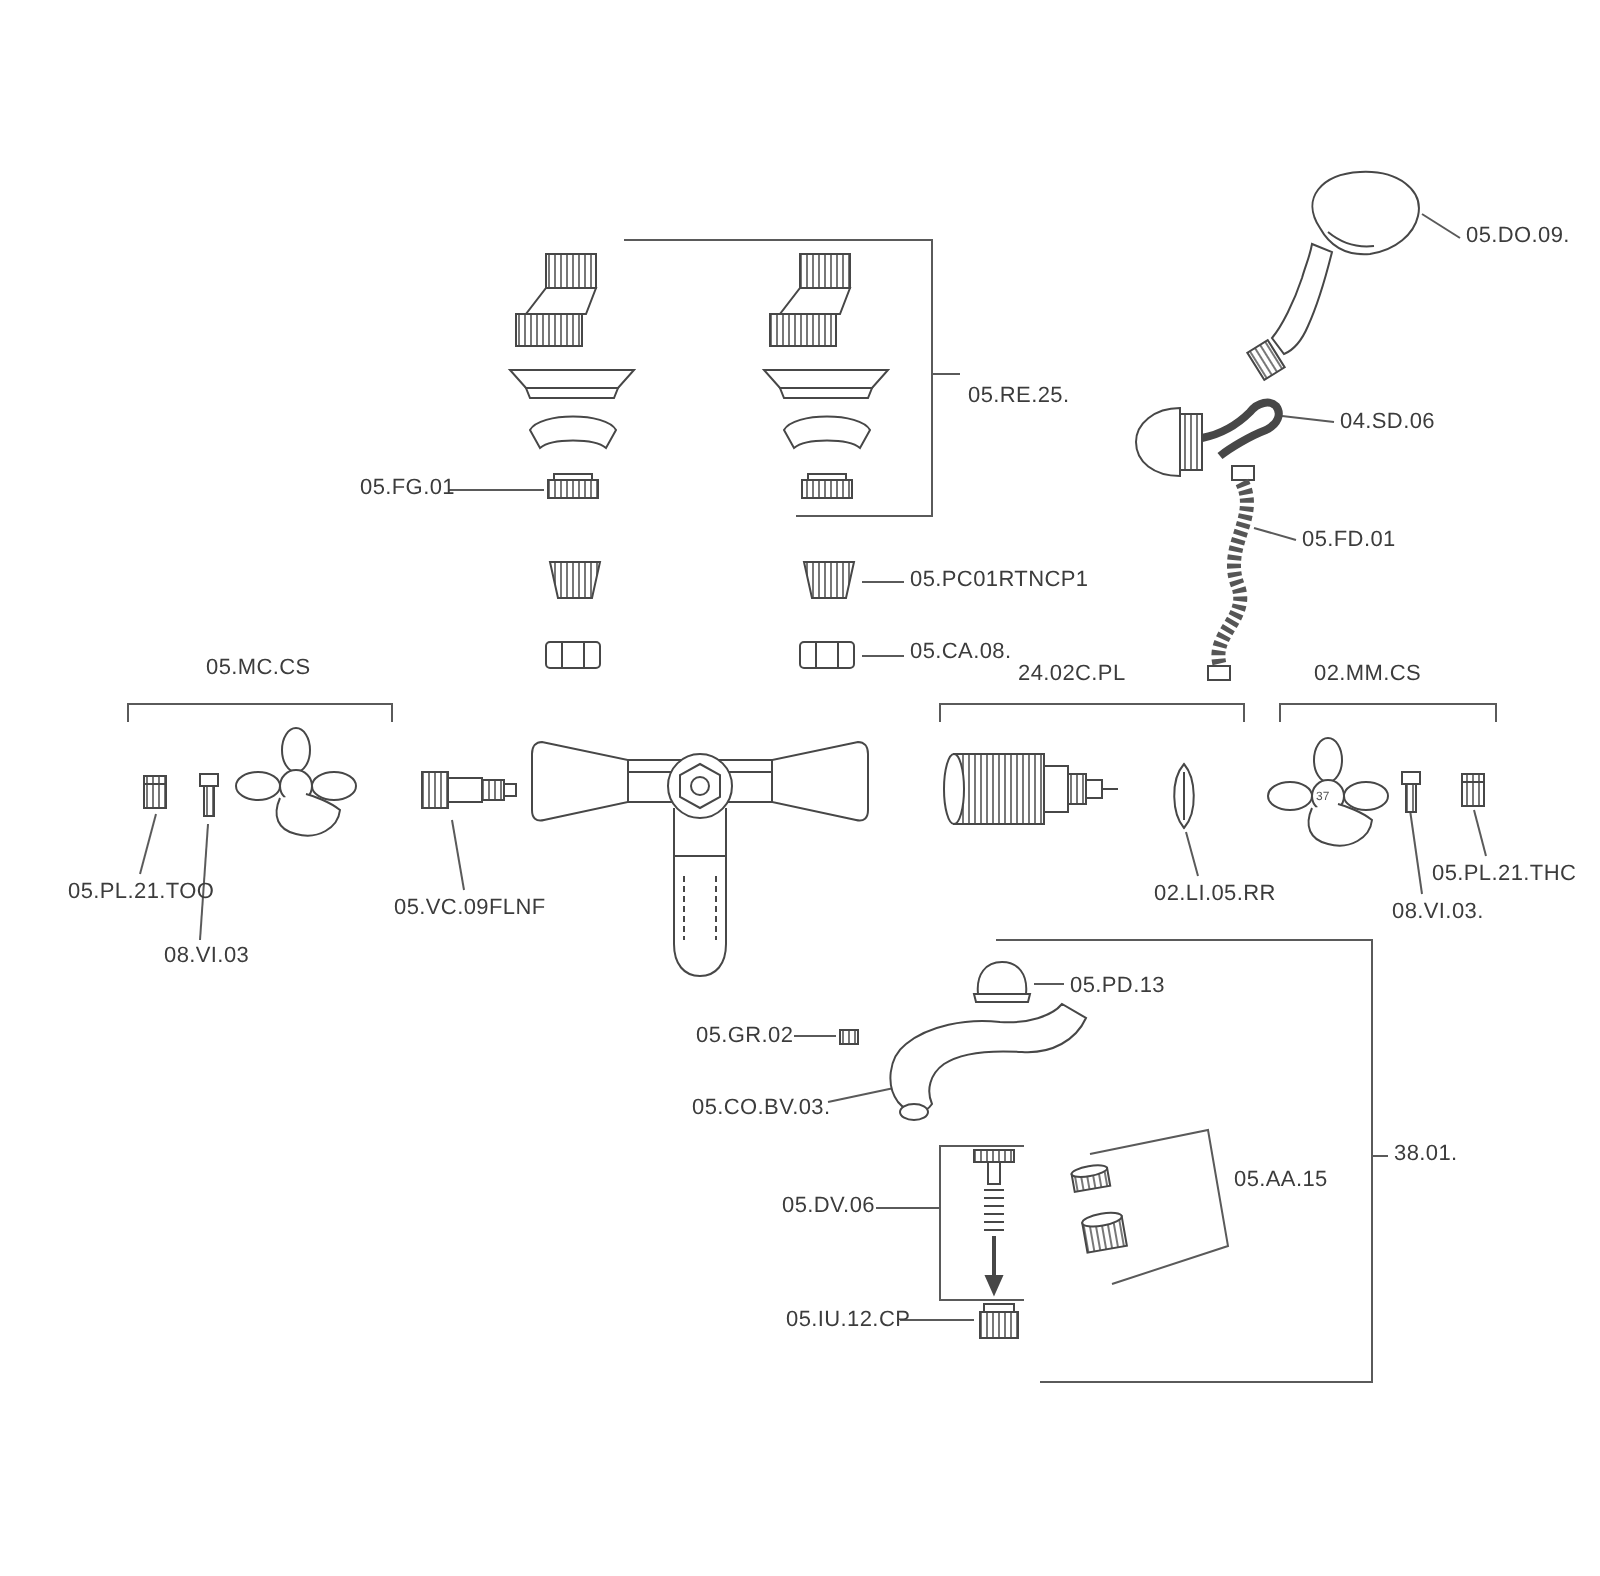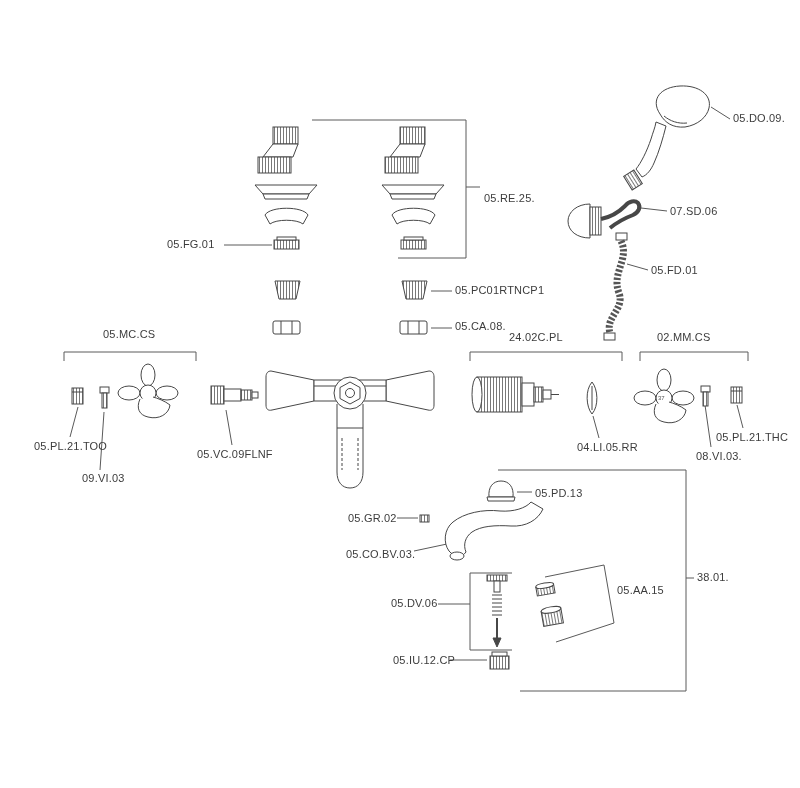--- a/index.html
+++ b/index.html
@@ -219,32 +219,32 @@
       </g>
       <g>
         <rect x="490" y="656" width="19" height="13" fill="url(#kn)"></rect>
         <rect x="492" y="652" width="15" height="4" fill="#ffffff"></rect>
       </g>
     </g>
   </svg>
 
   <div class="lbl" style="left:733px;top:112px">05.DO.09.</div>
   <div class="lbl" style="left:484px;top:192px">05.RE.25.</div>
-  <div class="lbl" style="left:670px;top:205px">07.SD.06</div>
+  <div class="lbl" style="left:670px;top:205px">04.SD.06</div>
   <div class="lbl" style="left:651px;top:264px">05.FD.01</div>
-  <div class="lbl" style="left:167px;top:238px">05.FG.01</div>
+  <div class="lbl" style="left:180px;top:238px">05.FG.01</div>
   <div class="lbl" style="left:455px;top:284px">05.PC01RTNCP1</div>
   <div class="lbl" style="left:455px;top:320px">05.CA.08.</div>
   <div class="lbl" style="left:103px;top:328px">05.MC.CS</div>
   <div class="lbl" style="left:509px;top:331px">24.02C.PL</div>
   <div class="lbl" style="left:657px;top:331px">02.MM.CS</div>
   <div class="lbl" style="left:34px;top:440px">05.PL.21.TOO</div>
   <div class="lbl" style="left:197px;top:448px">05.VC.09FLNF</div>
-  <div class="lbl" style="left:82px;top:472px">09.VI.03</div>
-  <div class="lbl" style="left:577px;top:441px">04.LI.05.RR</div>
+  <div class="lbl" style="left:82px;top:472px">08.VI.03</div>
+  <div class="lbl" style="left:577px;top:441px">02.LI.05.RR</div>
   <div class="lbl" style="left:716px;top:431px">05.PL.21.THC</div>
   <div class="lbl" style="left:696px;top:450px">08.VI.03.</div>
   <div class="lbl" style="left:535px;top:487px">05.PD.13</div>
   <div class="lbl" style="left:348px;top:512px">05.GR.02</div>
   <div class="lbl" style="left:346px;top:548px">05.CO.BV.03.</div>
   <div class="lbl" style="left:391px;top:597px">05.DV.06</div>
   <div class="lbl" style="left:617px;top:584px">05.AA.15</div>
   <div class="lbl" style="left:393px;top:654px">05.IU.12.CP</div>
   <div class="lbl" style="left:697px;top:571px">38.01.</div>
 

